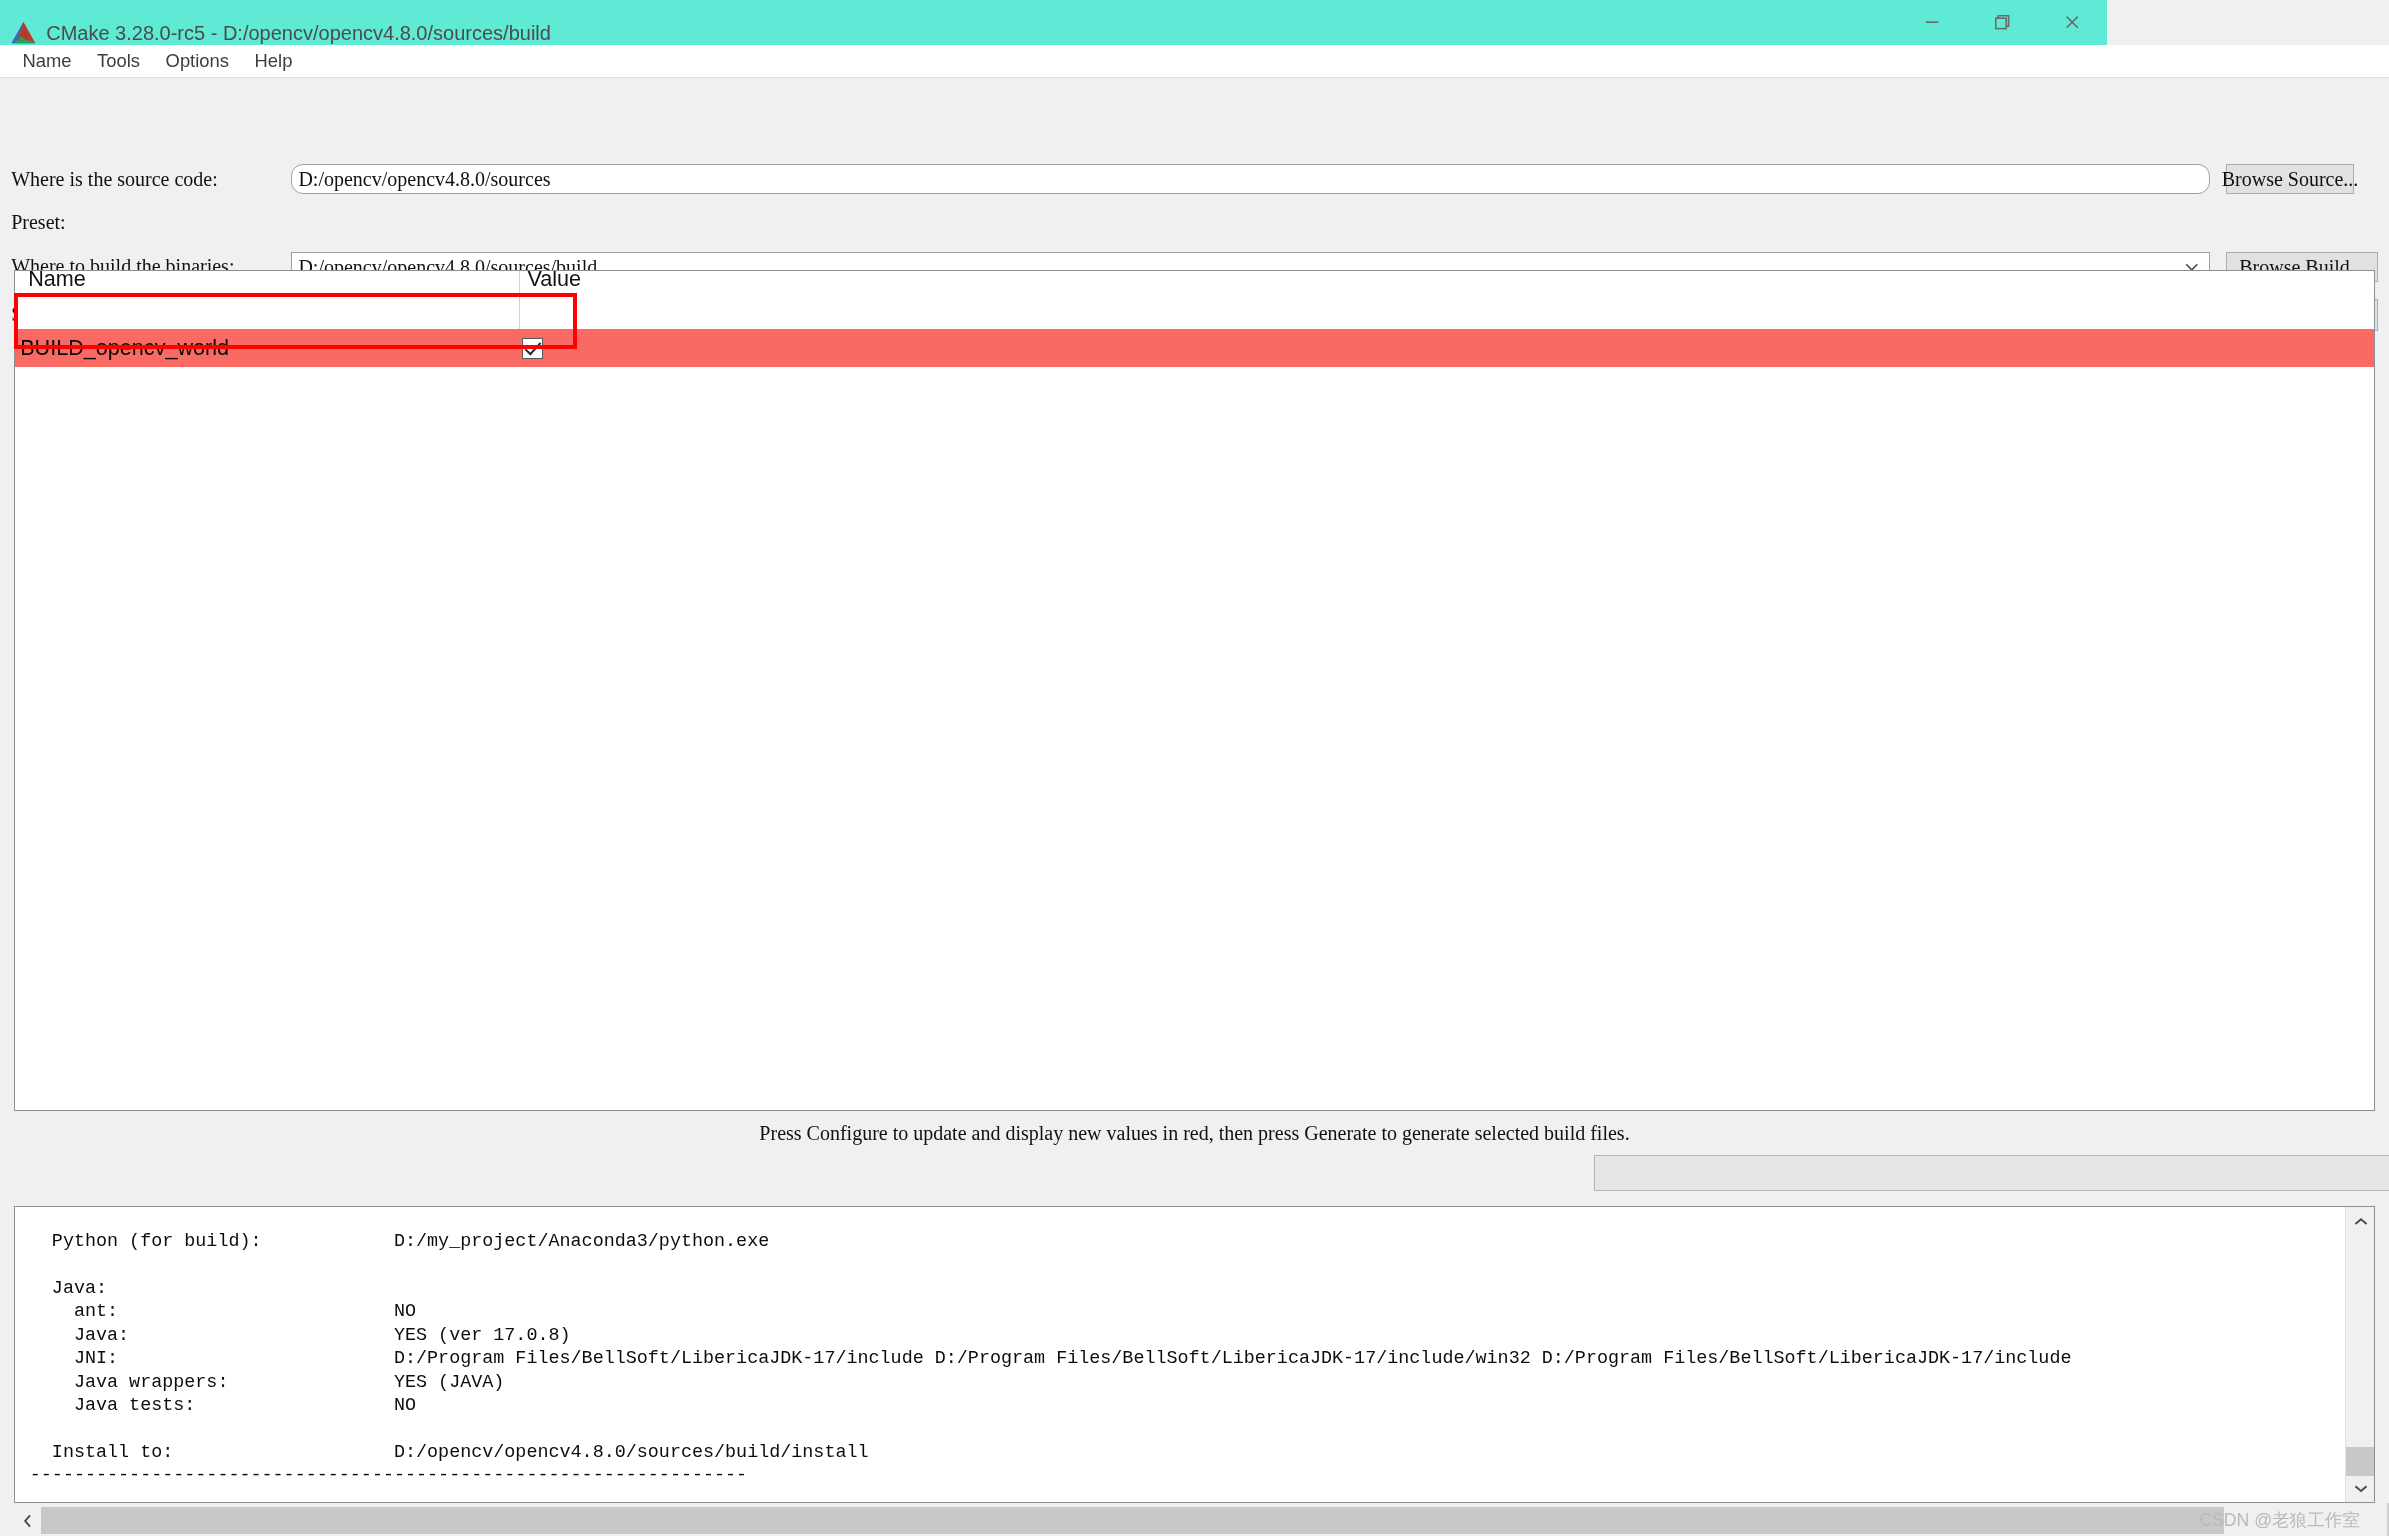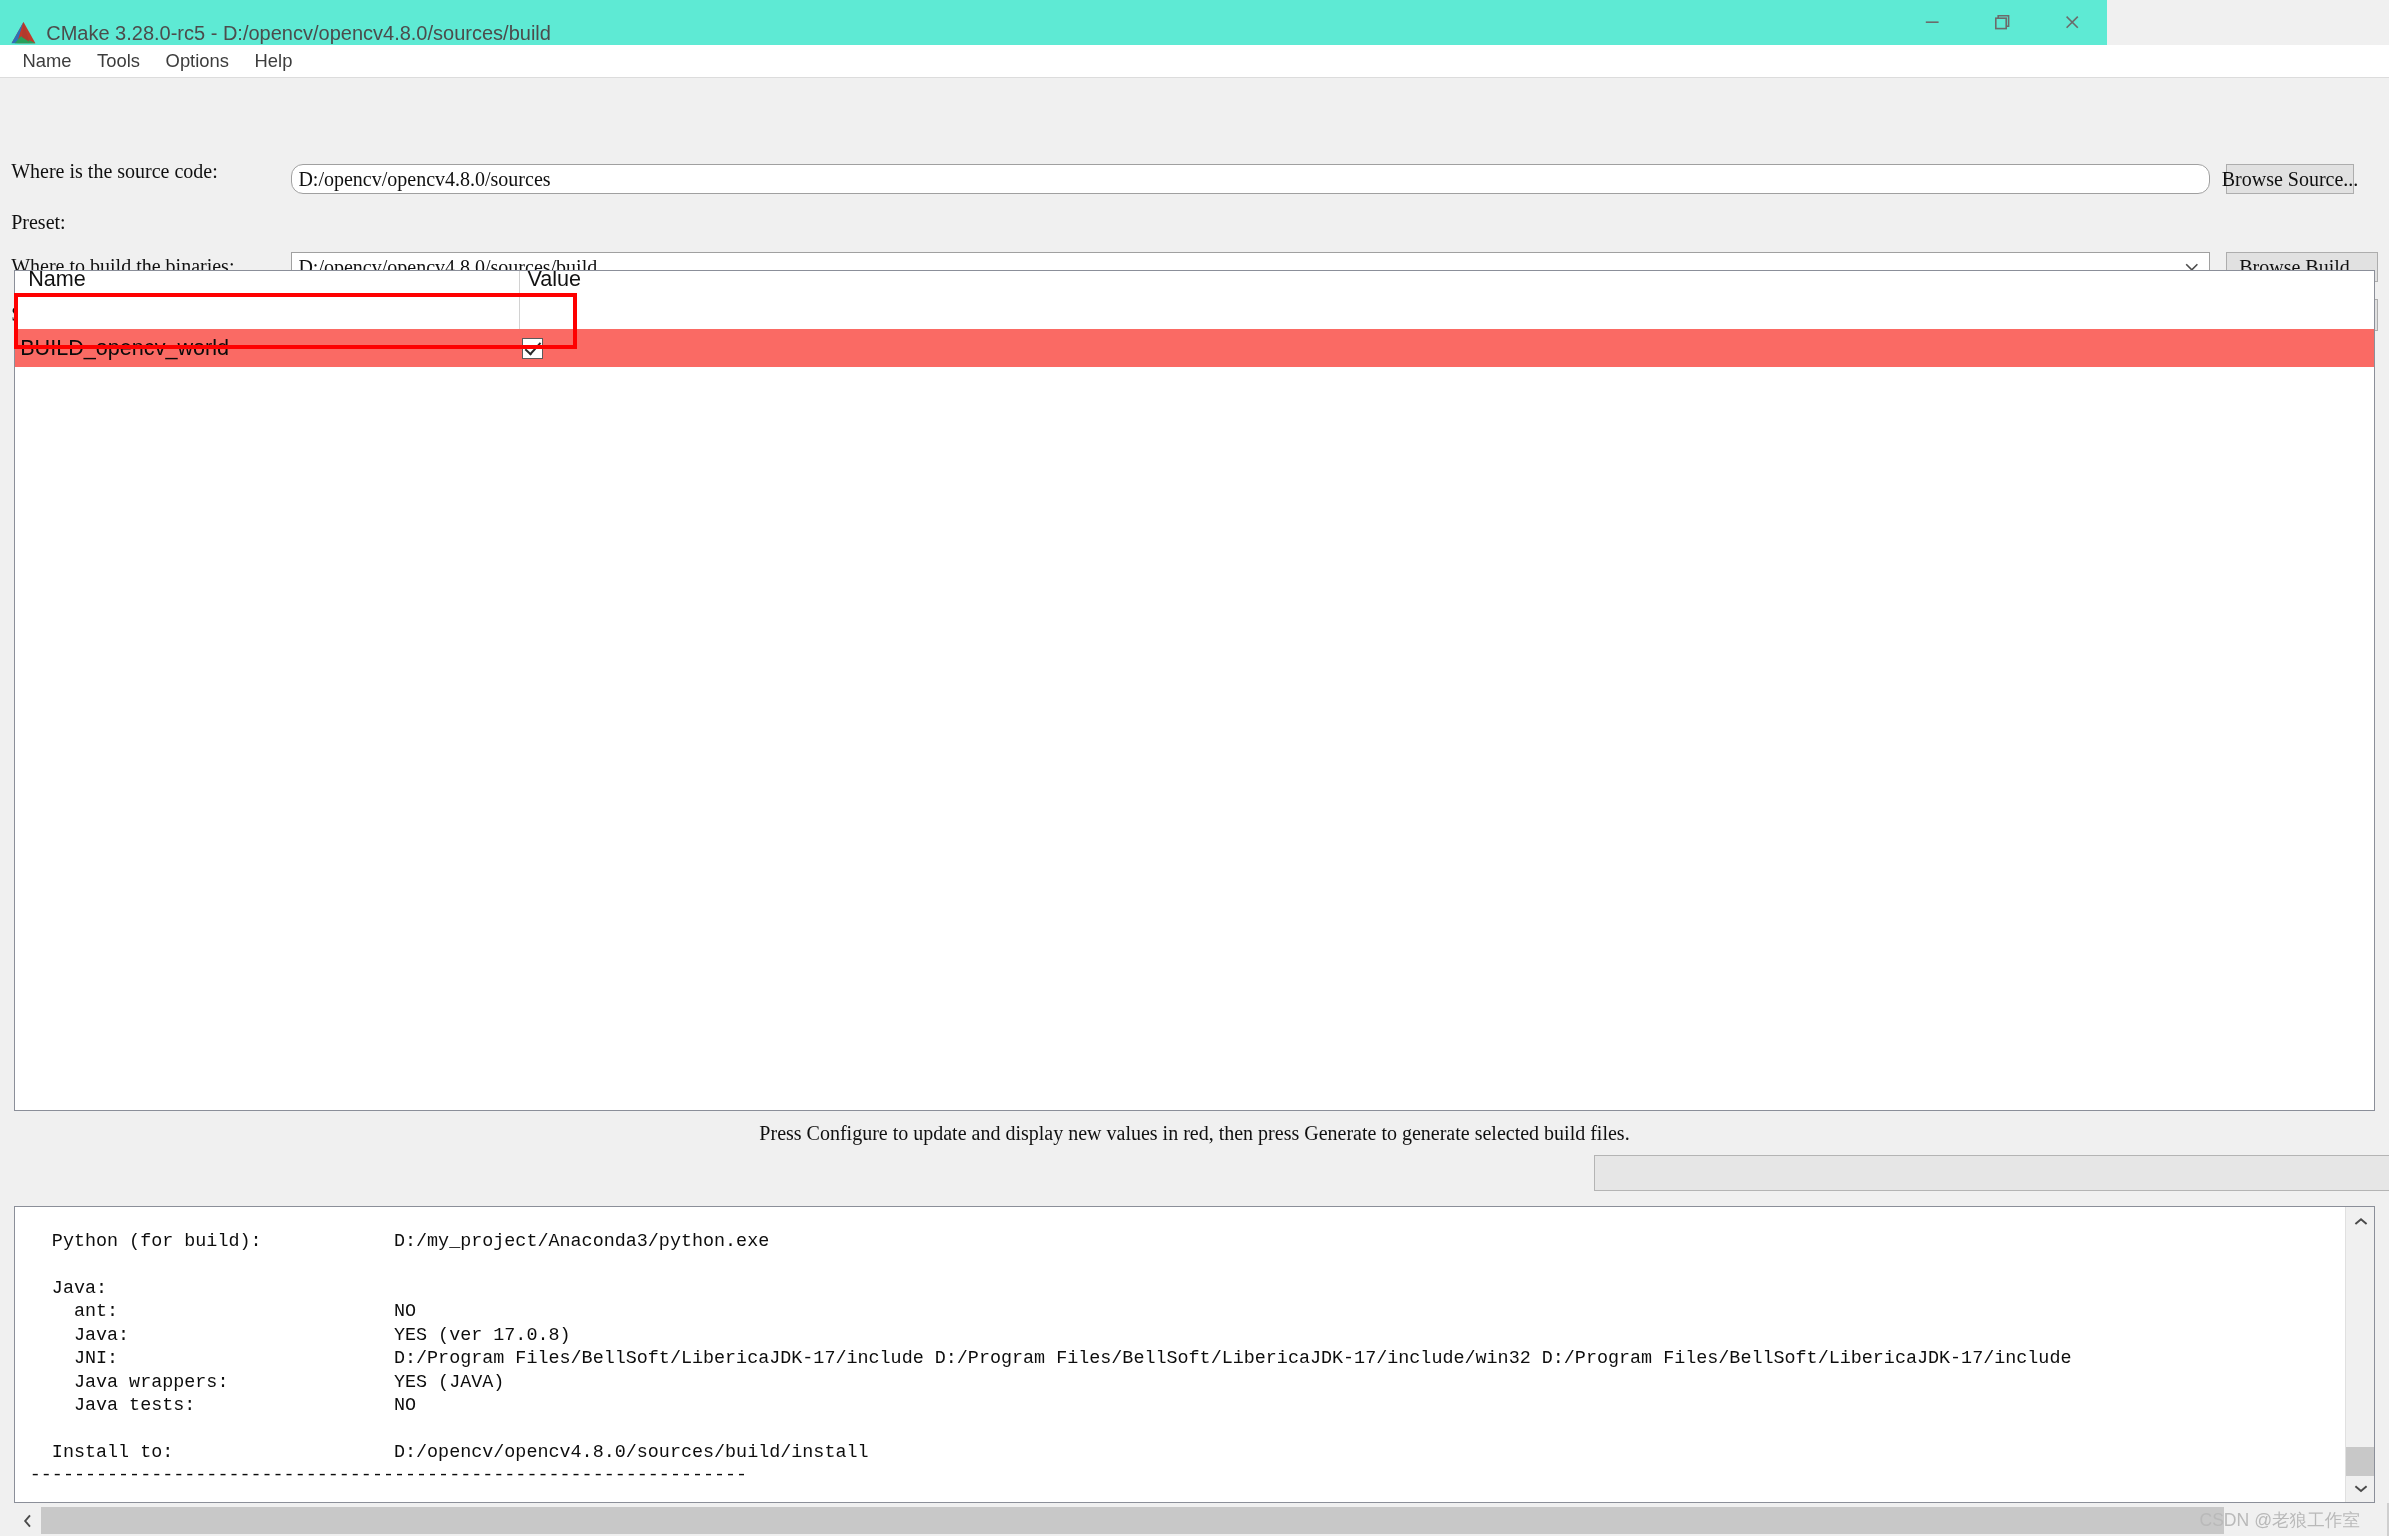--- a/index.html
+++ b/index.html
@@ -322,21 +322,21 @@
 <div class="menubar">
   <span class="menu-item">Name</span>
   <span class="menu-item">Tools</span>
   <span class="menu-item">Options</span>
   <span class="menu-item">Help</span>
 </div>
 <div class="menu-underline"></div>
 
 <div class="form-area">
 
-  <span class="lbl" style="left:11.2px; top:82px;font-family:Liberation Serif, serif;">Where is the source code:</span>
+  <span class="lbl" style="left:11.2px; top:90px;font-family:Liberation Serif, serif;">Where is the source code:</span>
   <div class="txtbox" style="left:291px; top:86px; width:1919px; height:30px;border-radius:12px;">
     <span>D:/opencv/opencv4.8.0/sources</span>
   </div>
   <div class="btn" style="left:2226px; top:86px; width:128px; height:30px;">Browse Source...</div>
 
   <span class="lbl" style="left:11.2px; top:133px;">Preset:</span>
 
   <span class="lbl" style="left:11.2px; top:177px;">Where to build the binaries:</span>
   <div class="txtbox" style="left:291px; top:174px; width:1919px; height:30px;">
     <span>D:/opencv/opencv4.8.0/sources/build</span>

